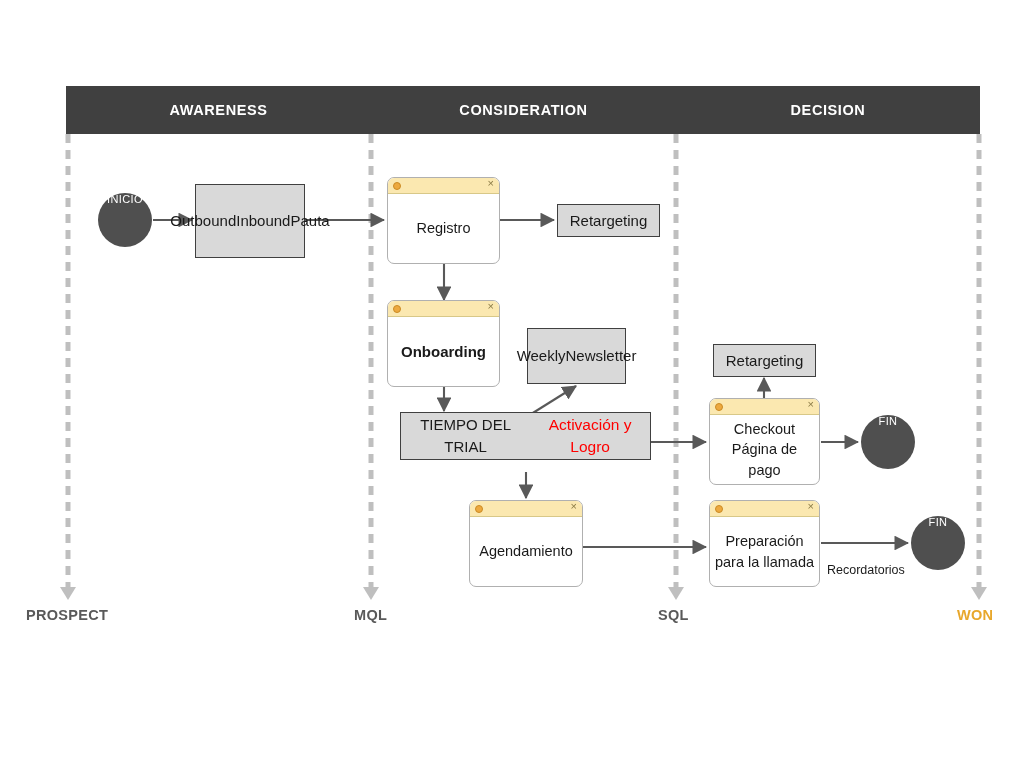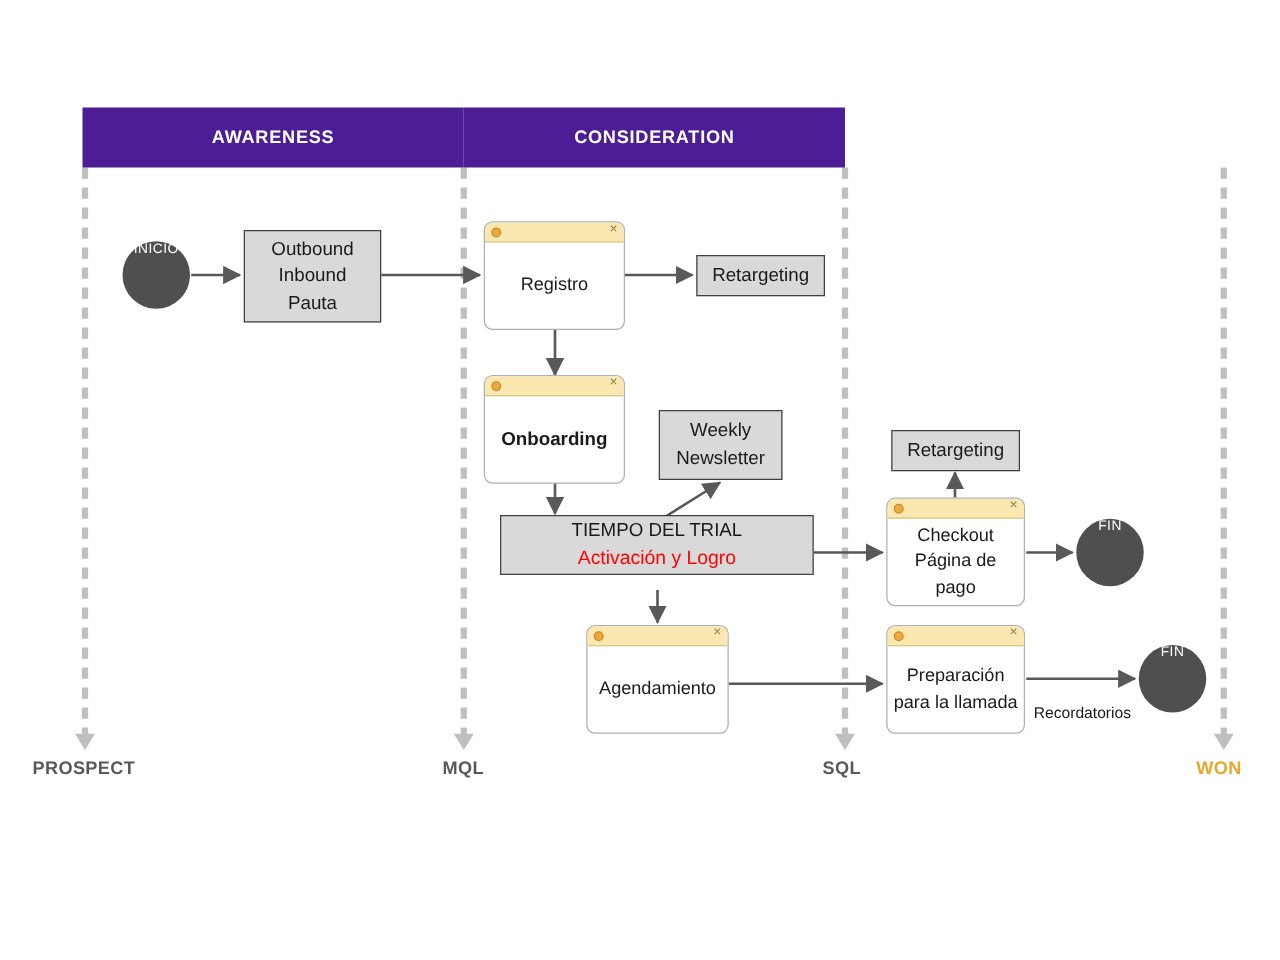--- a/index.html
+++ b/index.html
@@ -25,21 +25,21 @@
     position: absolute;
     left: 0; top: 0;
     width: 1024px;
     height: 768px;
     pointer-events: none;
   }
 
   
   .stage-band {
     position: absolute;
-    background: #4c1d95;
+    background: #404040;
     color: #ffffff;
     font-size: 14.5px;
     font-weight: bold;
     letter-spacing: 0.6px;
     display: flex;
     align-items: center;
     justify-content: center;
     height: 48px;
     top: 86px;
   }
@@ -56,21 +56,21 @@
   }
   .stage-label.won { color: #e8a72b; }
 
   
   .box {
     position: absolute;
     background: #d9d9d9;
     border: 1.4px solid #404040;
     box-sizing: border-box;
     display: flex;
-    flex-direction: column;
+    flex-direction: row;
     align-items: center;
     justify-content: center;
     text-align: center;
     color: #1a1a1a;
     font-size: 15px;
     line-height: 1.44;
   }
 
   
   .win {
@@ -202,20 +202,23 @@
       <line x1="821" y1="543" x2="908" y2="543" marker-end="url(#arrow)"></line>
     </g>
   </svg>
 
   <div class="stage-band" style="left:66px; width:305px;">
     <span>AWARENESS</span>
   </div>
   <div class="stage-band" style="left:371px; width:305px;">
     <span>CONSIDERATION</span>
   </div>
+  <div class="stage-band" style="left:676px; width:304px;">
+    <span>DECISION</span>
+  </div>
 
   <div class="stage-label" style="left:26px;">PROSPECT</div>
   <div class="stage-label" style="left:354px;">MQL</div>
   <div class="stage-label" style="left:658px;">SQL</div>
   <div class="stage-label won" style="left:957px;">WON</div>
 
   <div class="circle" style="left:98px; top:193px; width:54px; height:54px;">
     <span>INICIO</span>
   </div>
 

